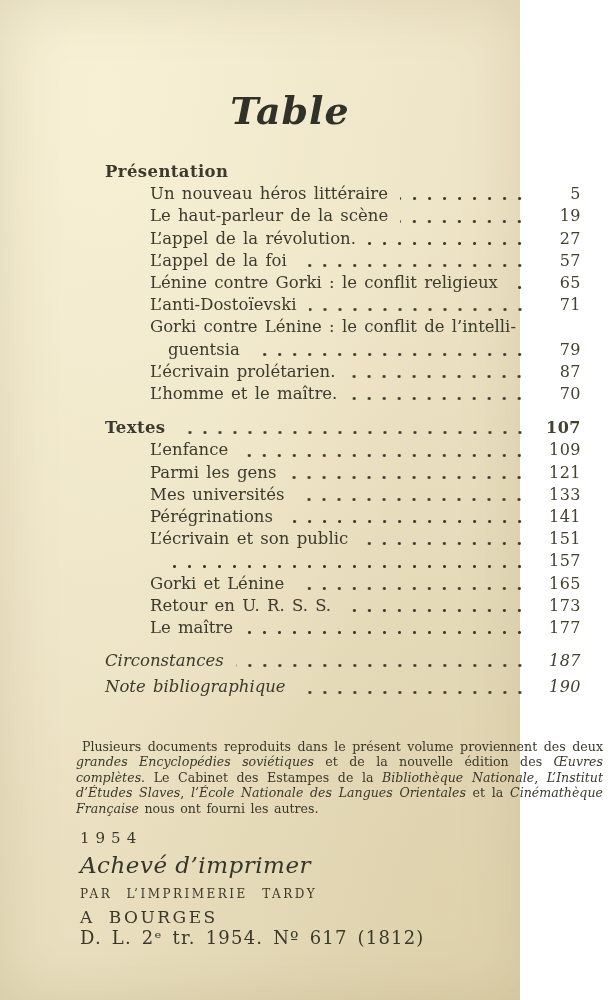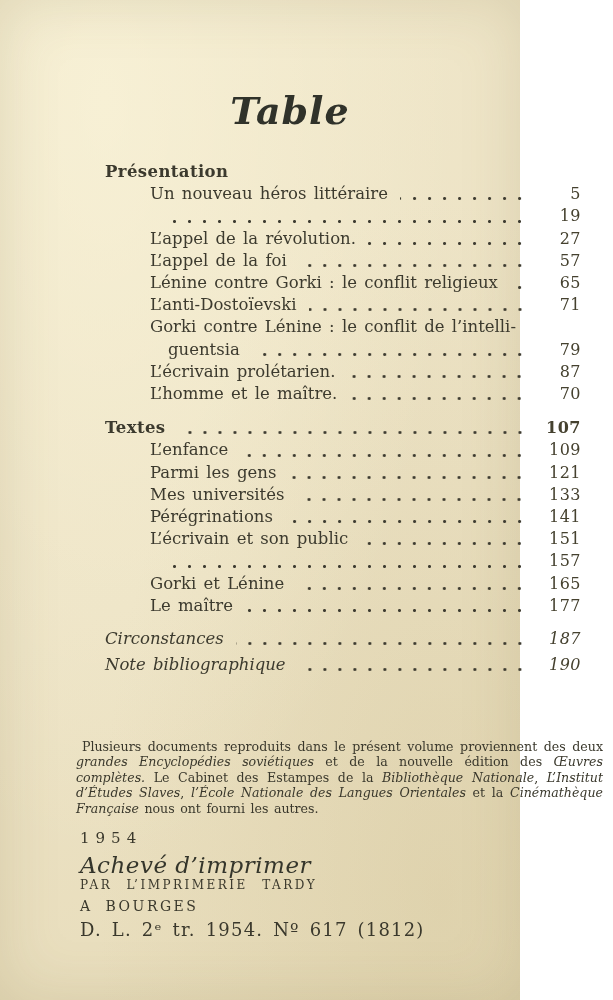--- a/index.html
+++ b/index.html
@@ -51,43 +51,44 @@
     font-size:12.6px;line-height:15.6px;text-align:justify;
     text-indent:6px;color:#3a382c;word-spacing:1.5px;
   }
   .note .it{font-style:italic;}
   .colophon{
     position:absolute;top:829px;left:80px;right:0;
     text-align:left;color:#3a382c;
   }
   .colophon .year{font-size:15px;letter-spacing:6px;margin-bottom:5px;}
   .colophon .achevé,.colophon .achv{
-    font-style:italic;font-size:23px;color:#34352b;margin-bottom:0;letter-spacing:0.5px;
+    font-style:italic;font-size:23px;color:#34352b;margin-bottom:9px;letter-spacing:0.5px;
   }
   .colophon .printer{font-size:12px;letter-spacing:2.5px;word-spacing:8px;margin-bottom:6px;}
-  .colophon .city{font-size:14px;letter-spacing:2.5px;word-spacing:6px;margin-bottom:5px;}
+  .colophon .city{font-size:17px;letter-spacing:2.5px;word-spacing:6px;}
   .colophon .legal{font-size:18px;letter-spacing:1.2px;word-spacing:3px;}
 </style>
 </head>
 <body>
 
 <div class="scan">
 
   <div class="title">Table</div>
 
   <div class="toc">
       <div class="row heading">
         <span class="lab">Présentation</span>
       </div>
       <div class="row entry">
         <span class="lab">Un nouveau héros littéraire</span>
         <span class="dots"></span>
         <span class="pg">5</span>
       </div>
       <div class="row entry">
+        <span class="lab">Le haut-parleur de la scène</span>
         <span class="dots"></span>
         <span class="pg">19</span>
       </div>
       <div class="row entry">
         <span class="lab">L’appel de la révolution.</span>
         <span class="dots"></span>
         <span class="pg">27</span>
       </div>
       <div class="row entry">
         <span class="lab">L’appel de la foi</span>
@@ -155,20 +156,25 @@
       <div class="row entry">
         <span class="dots"></span>
         <span class="pg">157</span>
       </div>
       <div class="row entry">
         <span class="lab">Gorki et Lénine</span>
         <span class="dots"></span>
         <span class="pg">165</span>
       </div>
       <div class="row entry">
+        <span class="lab">Retour en U. R. S. S.</span>
+        <span class="dots"></span>
+        <span class="pg">173</span>
+      </div>
+      <div class="row entry">
         <span class="lab">Le maître</span>
         <span class="dots"></span>
         <span class="pg">177</span>
       </div>
       <div class="row italic">
         <span class="lab">Circonstances</span>
         <span class="dots"></span>
         <span class="pg">187</span>
       </div>
       <div class="row italic2">

